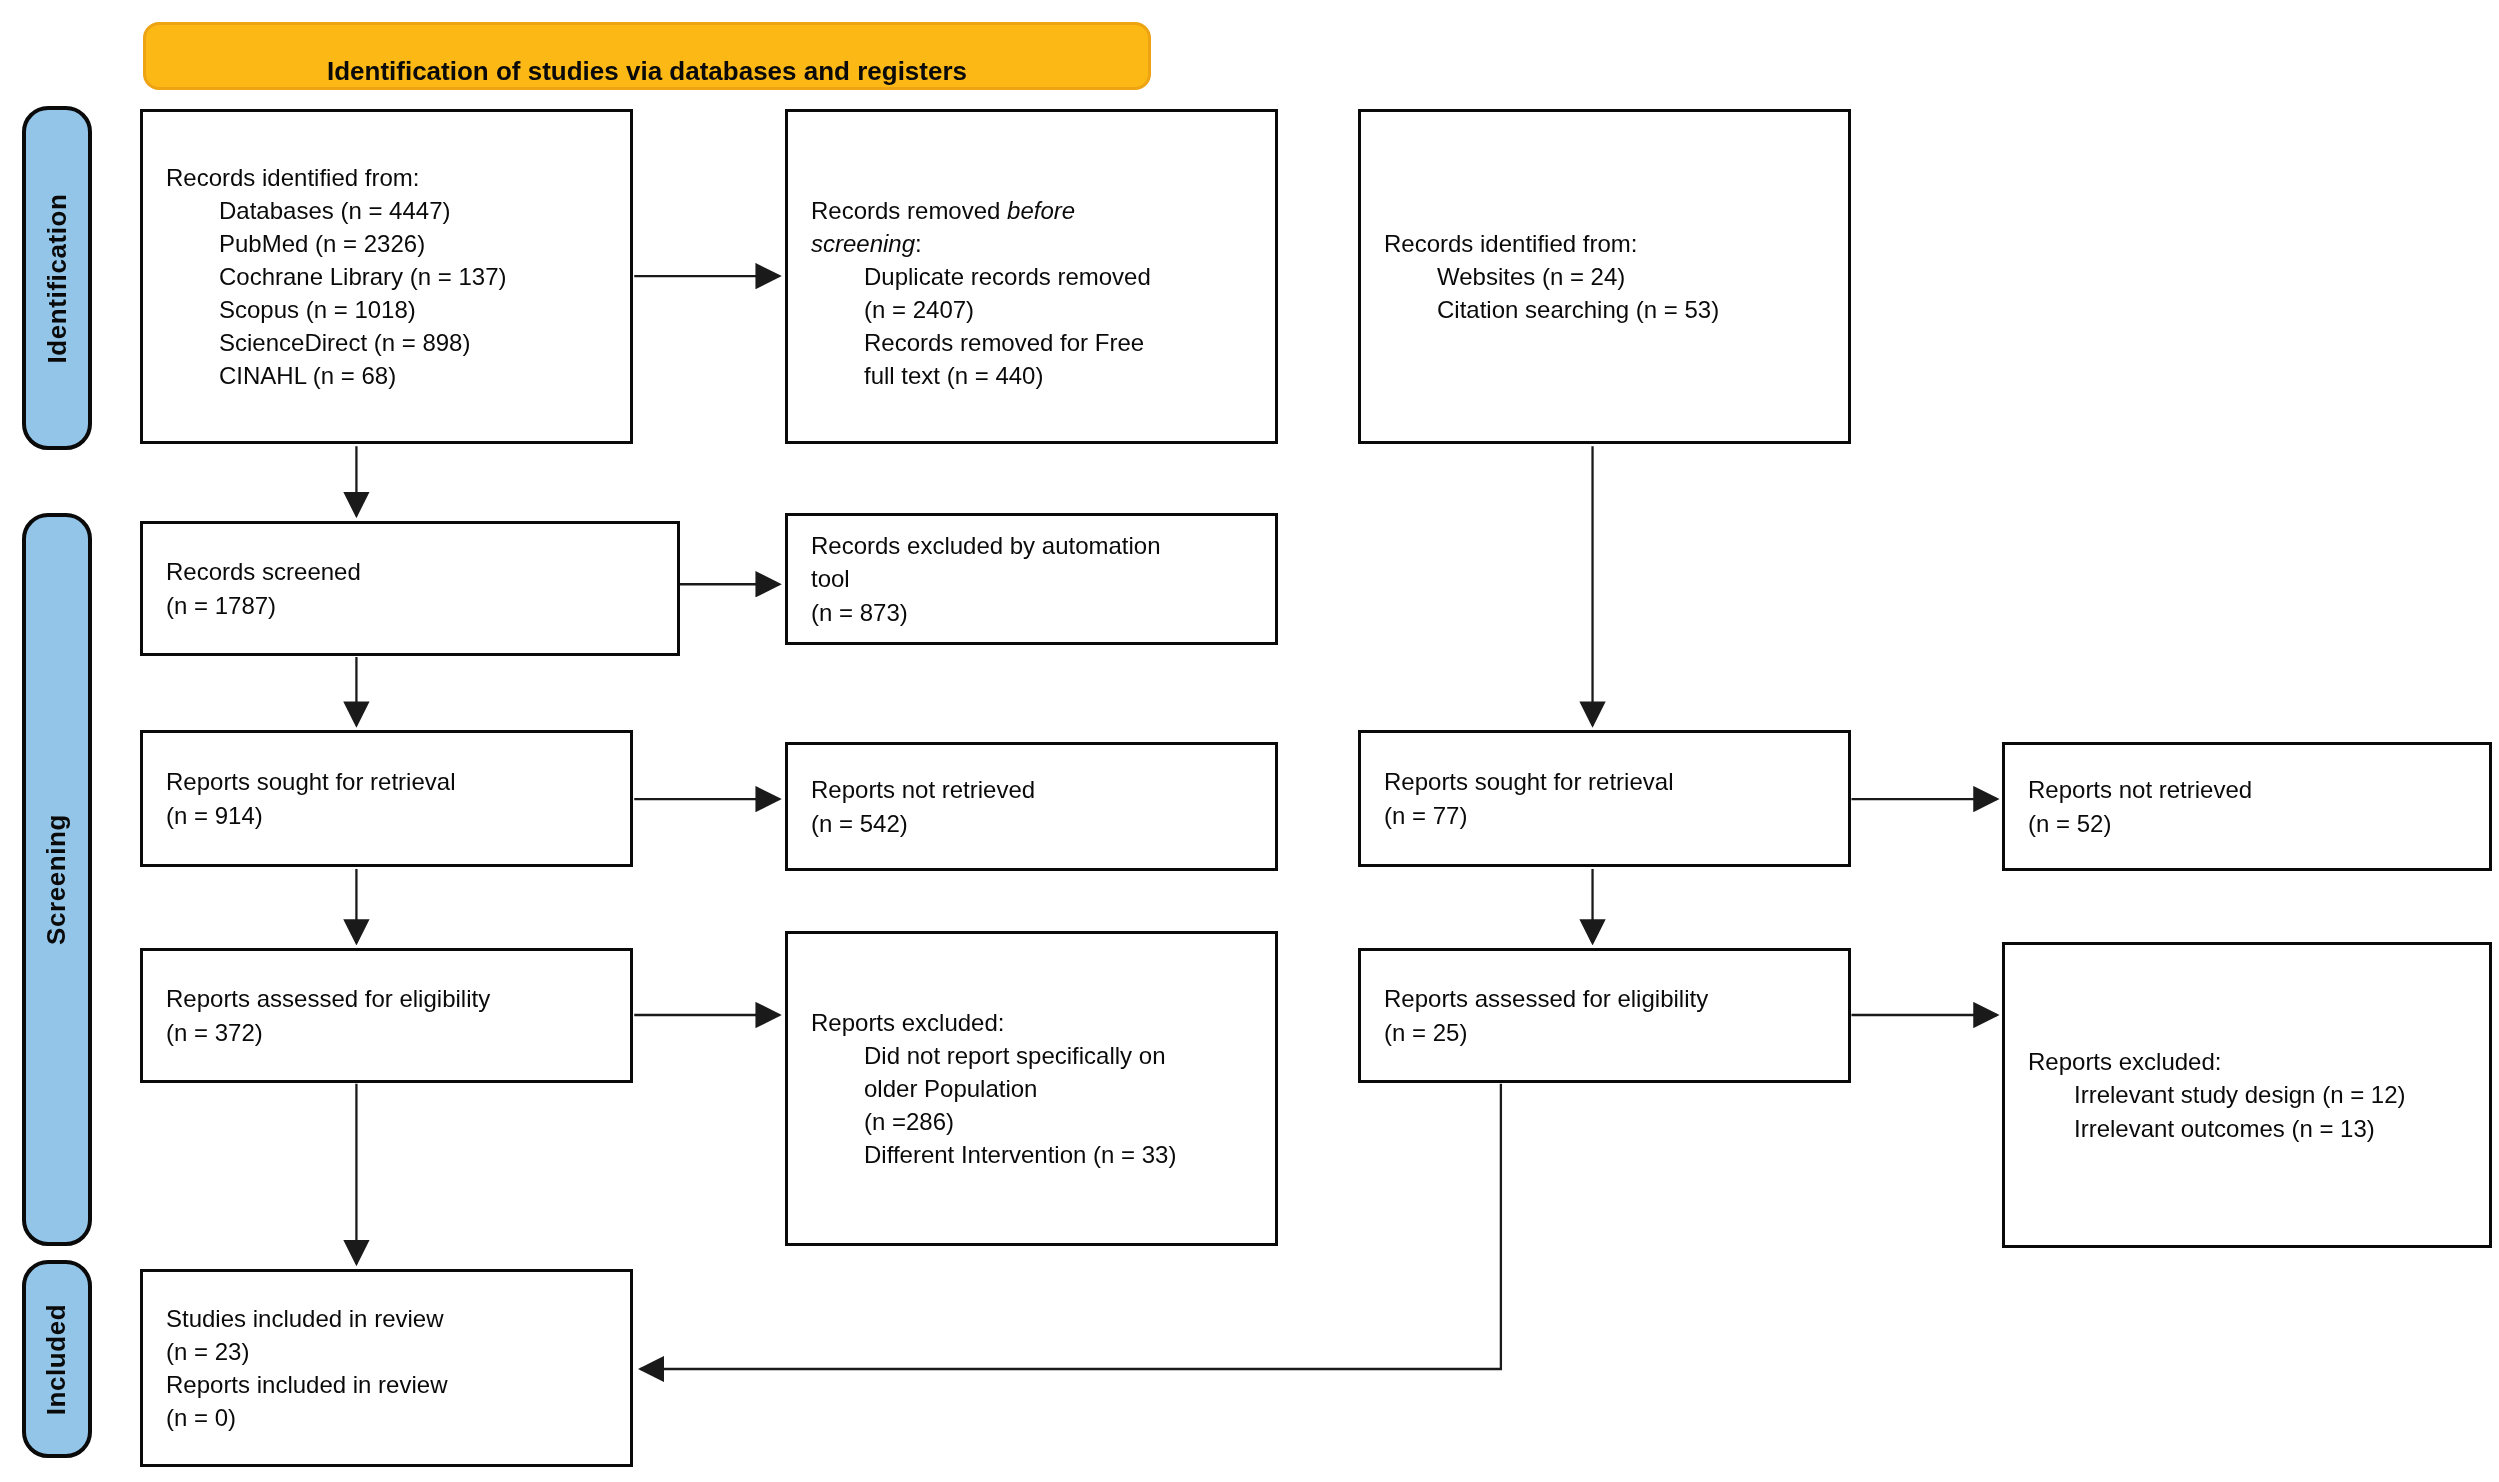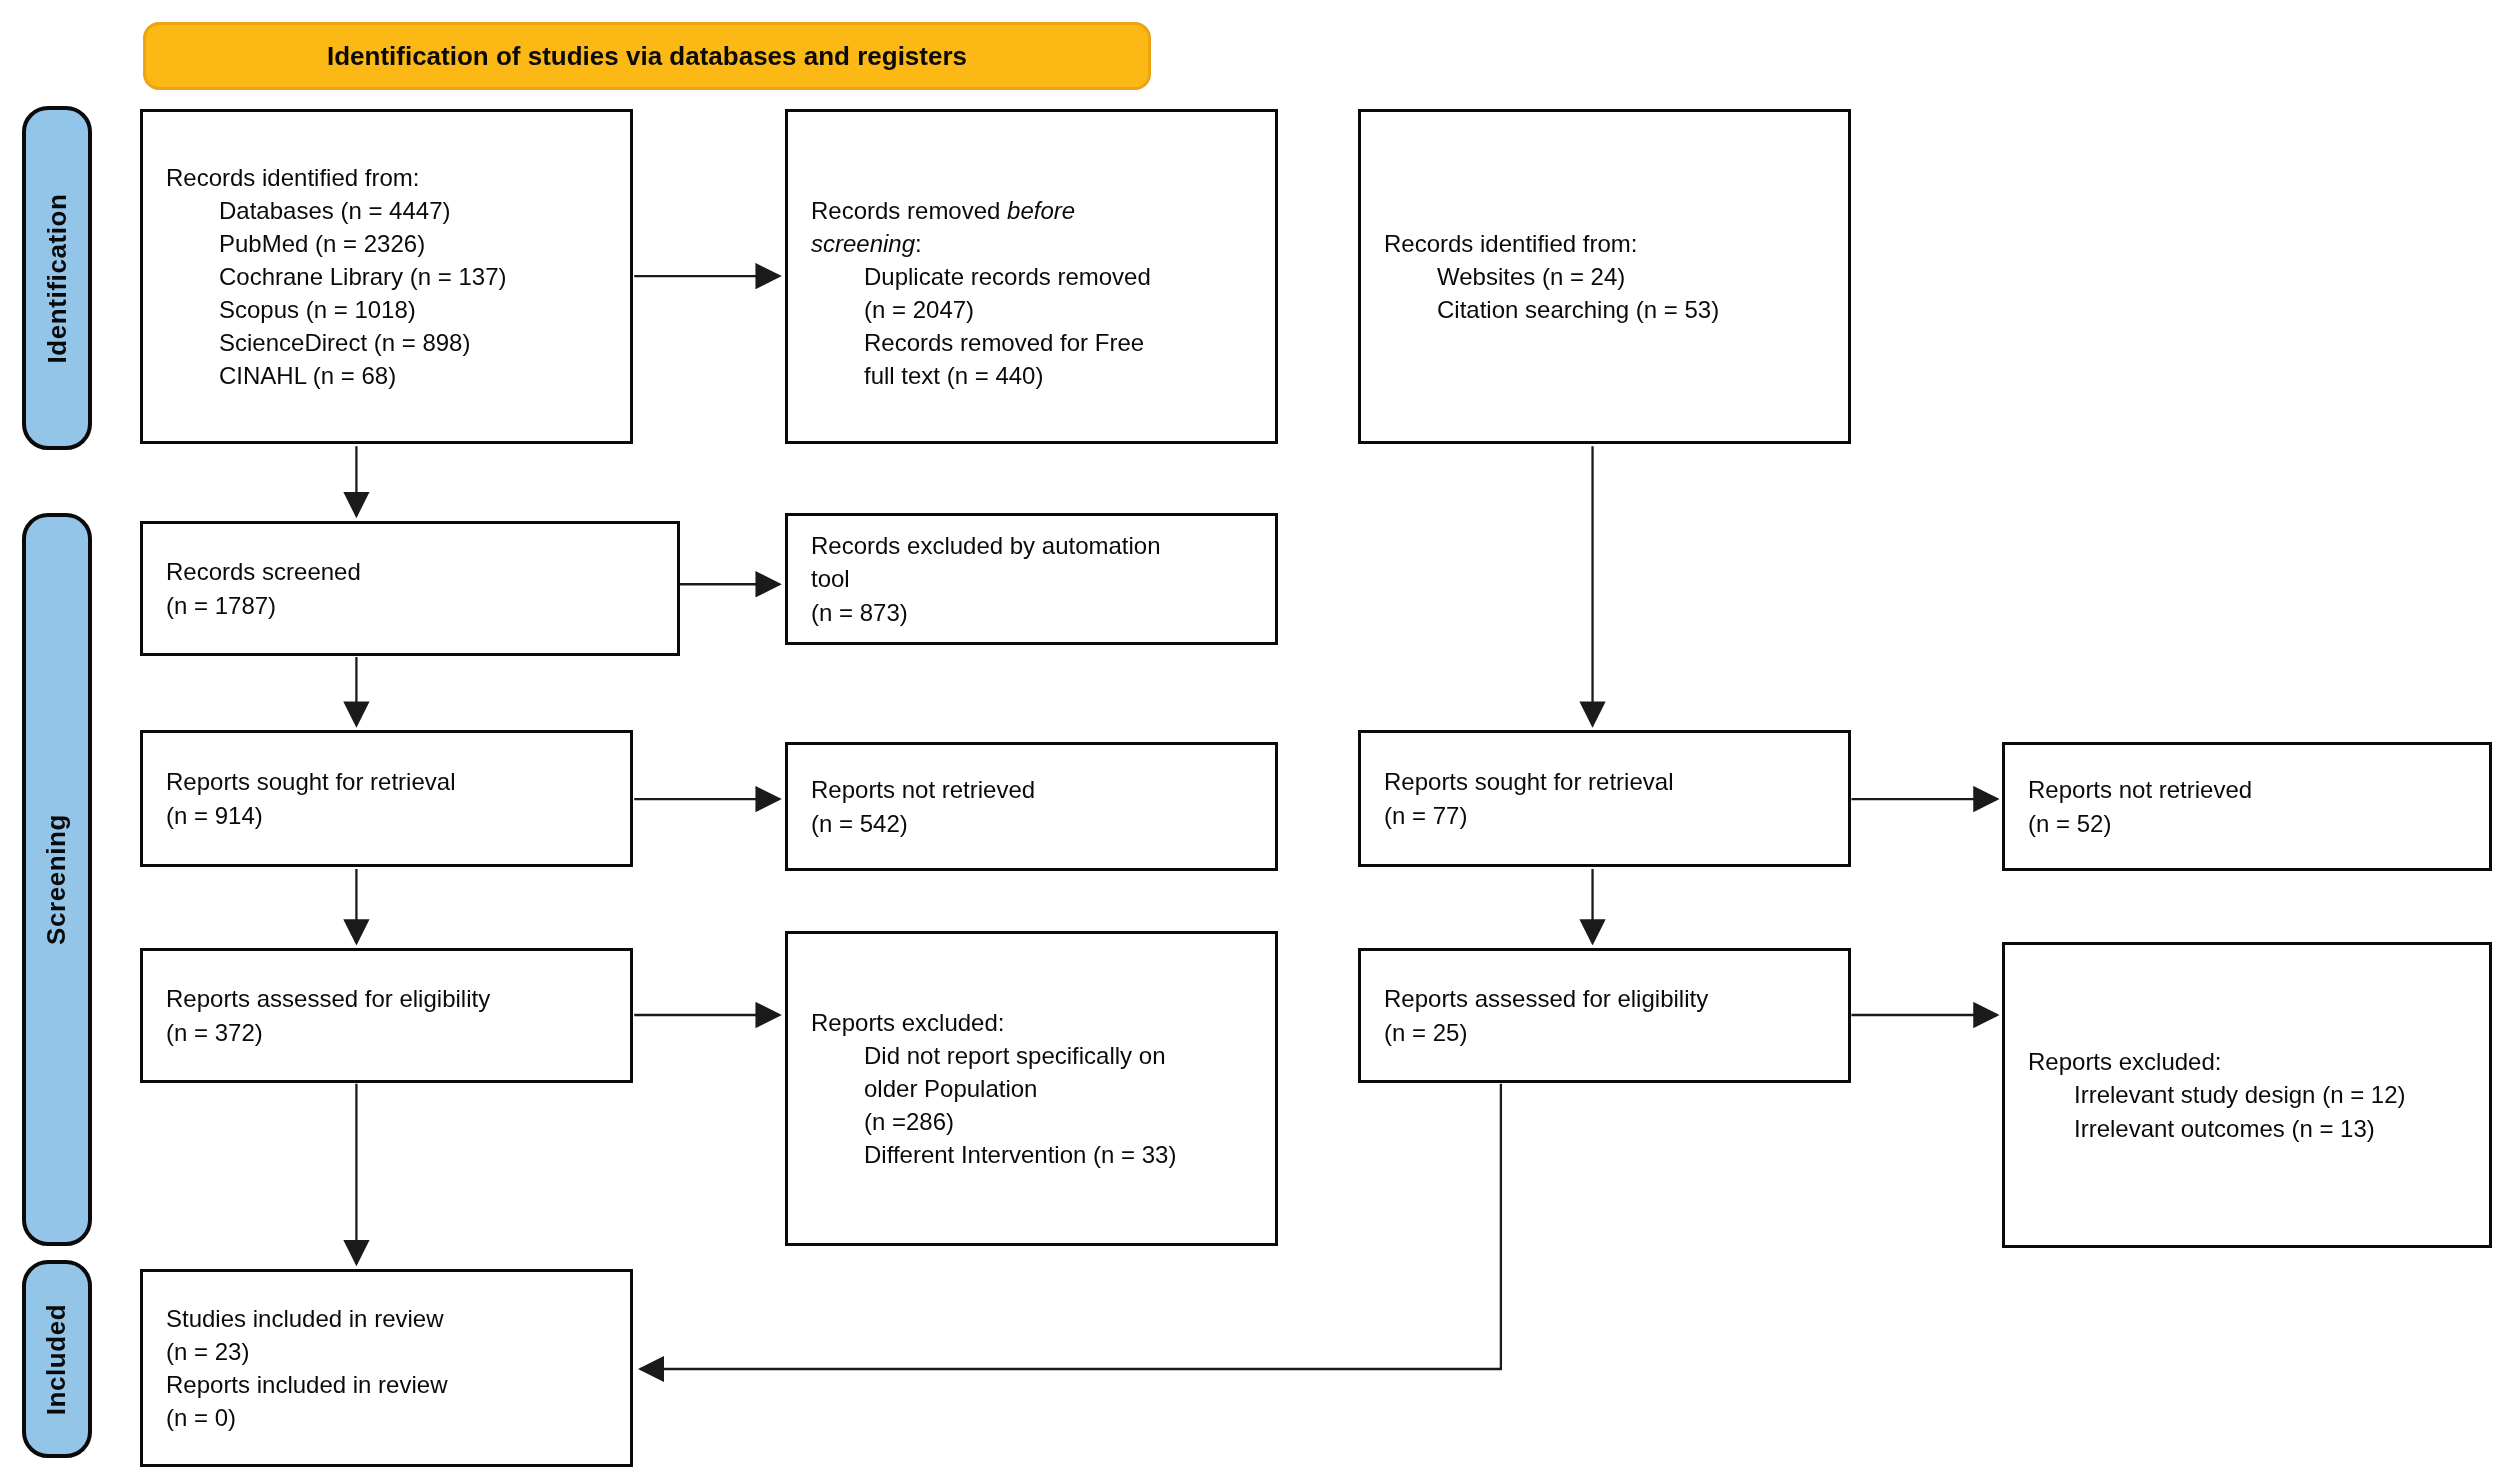--- a/index.html
+++ b/index.html
@@ -7,21 +7,21 @@
     position:relative;
     width:2500px;height:1483px;
     background:#ffffff;
     font-family:"Liberation Sans","DejaVu Sans",sans-serif;
     color:#0a0a0a;
     overflow:hidden;
   }
   svg.overlay{position:absolute;left:0;top:0;width:2500px;height:1483px;pointer-events:none;}
   .banner{
     position:absolute;
-    display:flex;align-items:center;justify-content:center;
+    display:flex;align-items:flex-end;justify-content:center;
     background:var(--banner-fill,#FCB814);
     border:3.4px solid var(--banner-border,#EDA312);
     border-radius:16px;
     box-sizing:border-box;
     font-weight:bold;font-size:26px;
     text-align:center;
   }
   .pill{
     position:absolute;
     display:flex;align-items:center;justify-content:center;
@@ -99,21 +99,21 @@
       <div class="line item">Scopus (n = 1018)</div>
       <div class="line item">ScienceDirect (n = 898)</div>
       <div class="line item">CINAHL (n = 68)</div>
     </div>
   </div>
 
   <div class="box" style="left:785px;top:109px;width:493px;height:335px">
     <div class="box-content">
       <div class="line narrow-title"><span>Records removed </span><span class="it">before screening</span><span>:</span></div>
       <div class="line item pre">Duplicate records removed
-(n = 2047)</div>
+(n = 2407)</div>
       <div class="line item pre">Records removed for Free
 full text (n = 440)</div>
     </div>
   </div>
 
   <div class="box" style="left:1358px;top:109px;width:493px;height:335px">
     <div class="box-content">
       <div class="line">Records identified from:</div>
       <div class="line item">Websites (n = 24)</div>
       <div class="line item">Citation searching (n = 53)</div>

